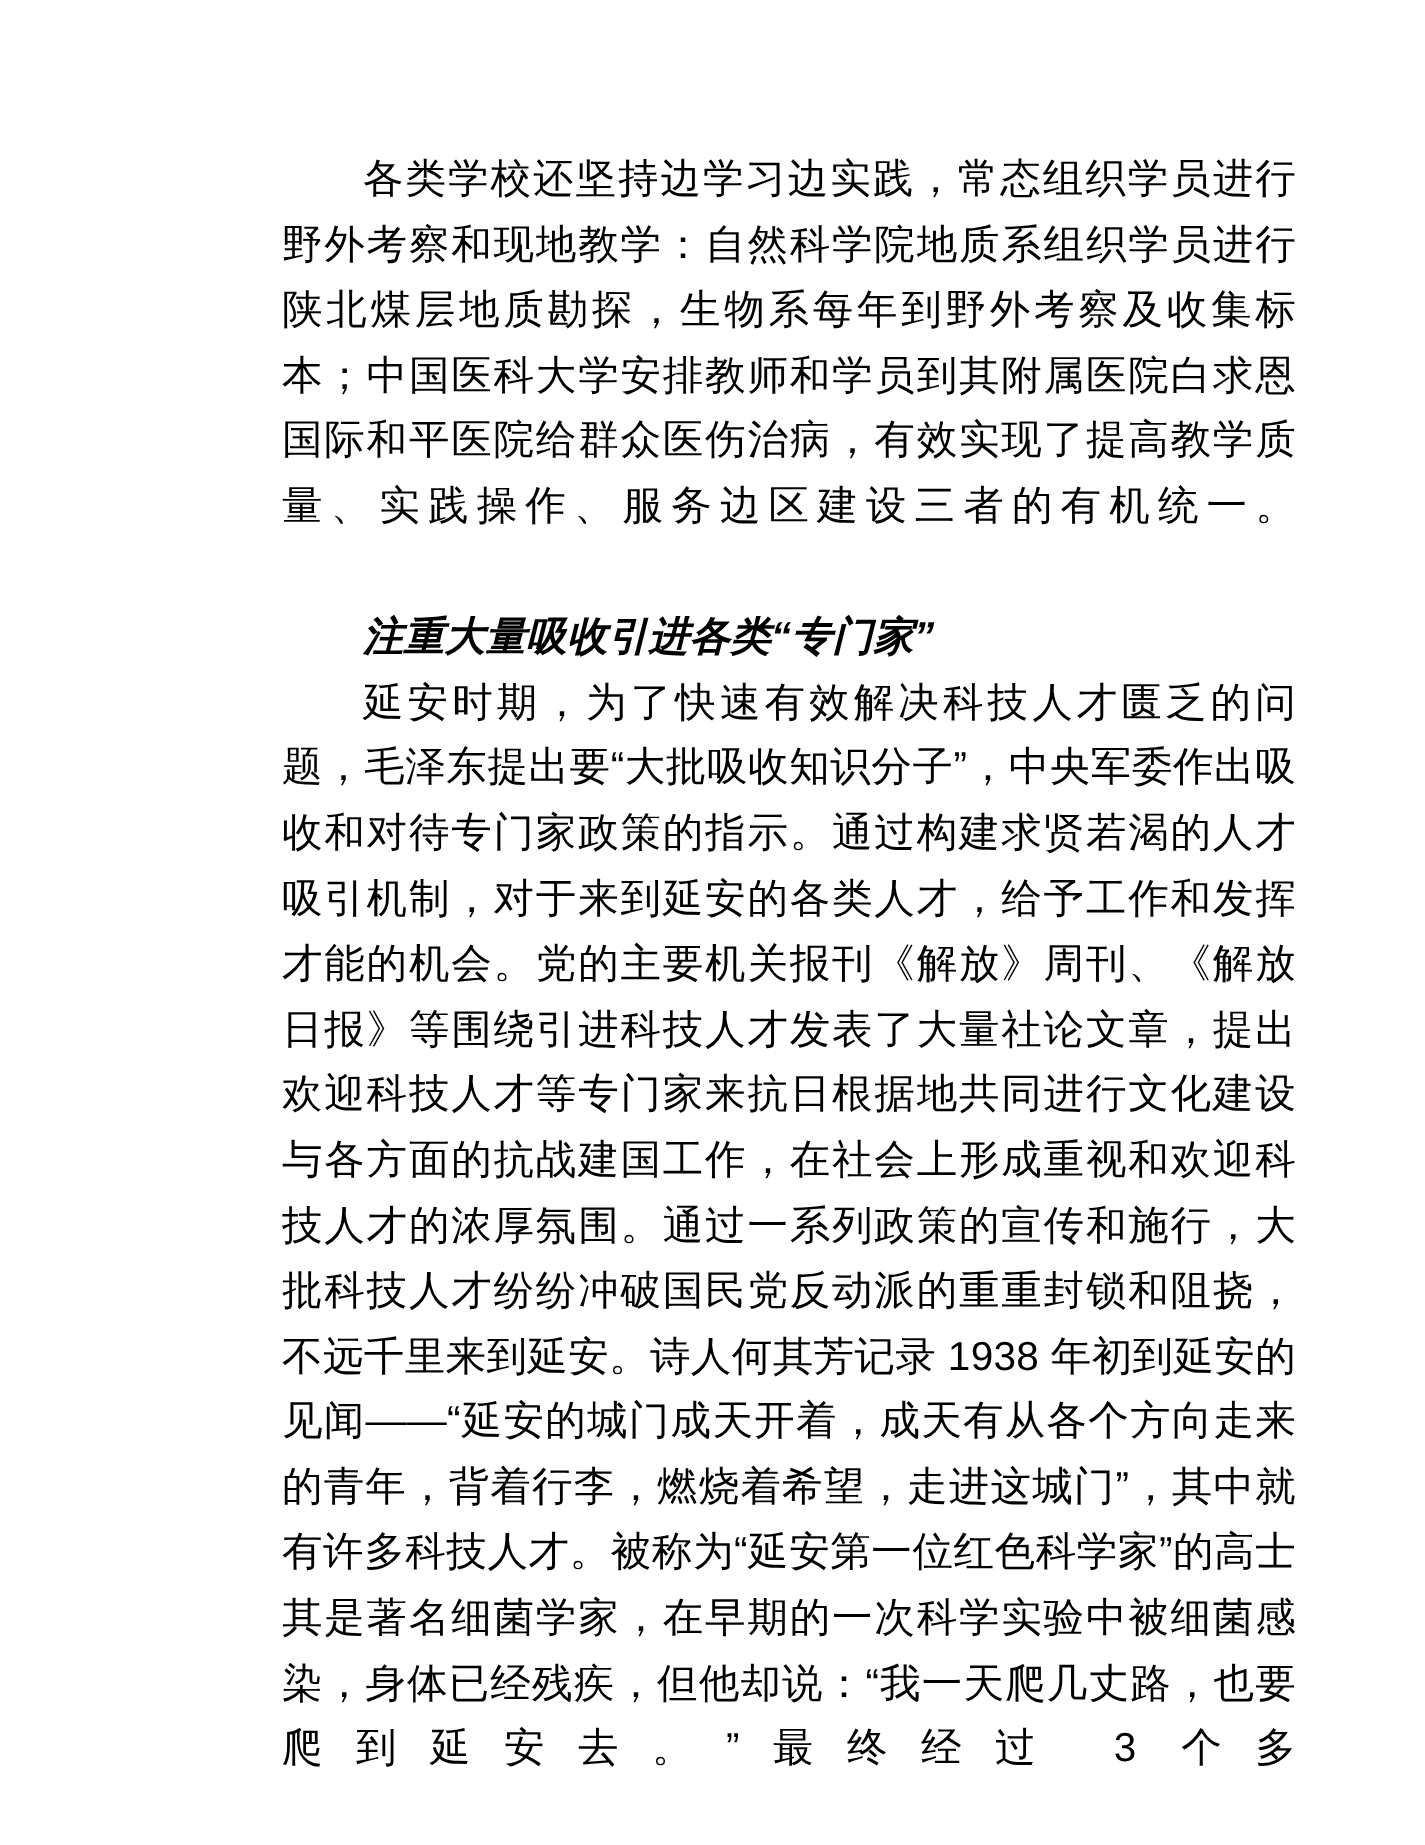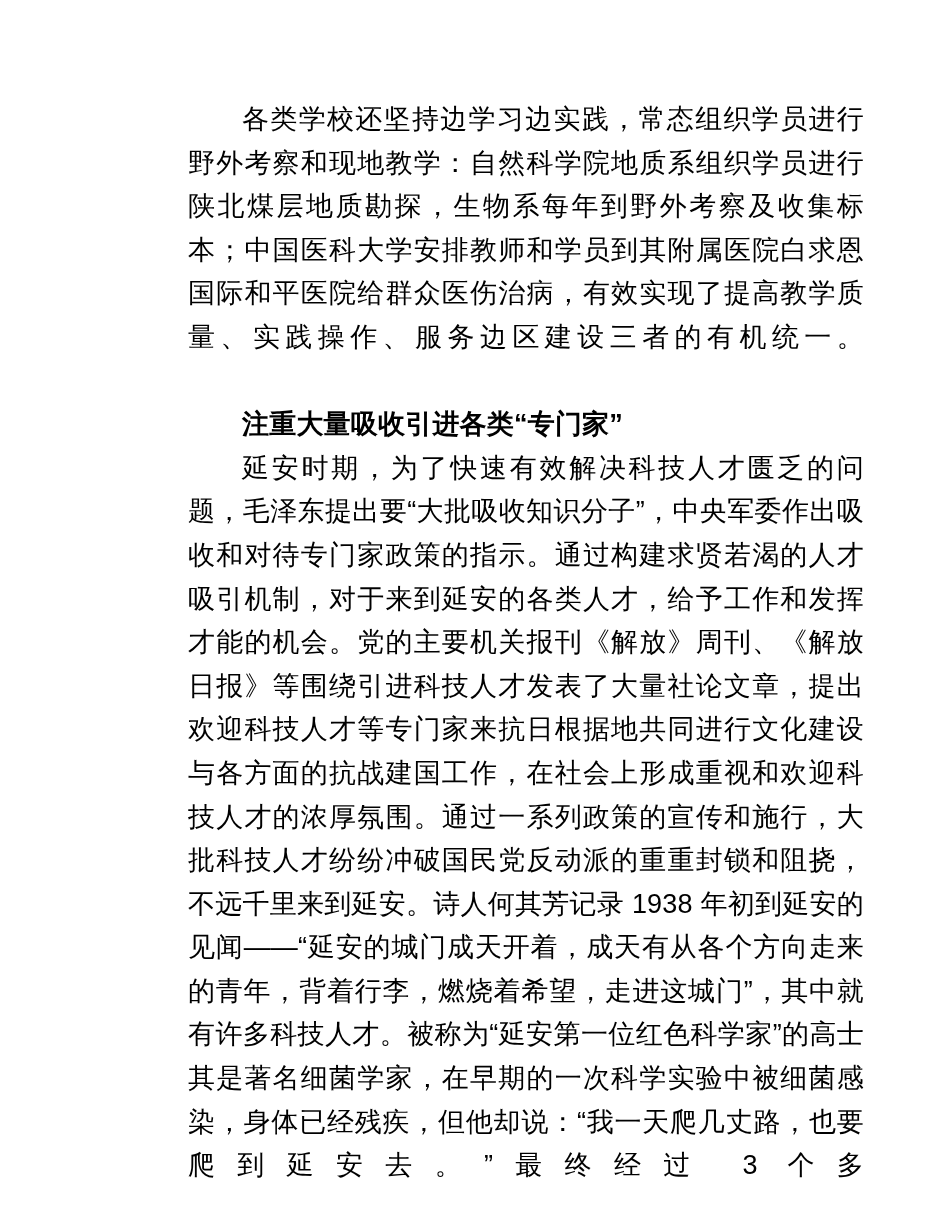--- a/index.html
+++ b/index.html
@@ -37,20 +37,21 @@
     text-align: justify;
     text-justify: inter-ideograph;
     text-indent: 54px;
     font-weight: 400;
     word-break: break-all;
     hyphens: none;
   }
   .para.heading {
     font-weight: 700;
     text-align: left;
+    font-style: italic;
   }
   .para.body-para {
     text-align: justify;
   }
   
   .para::after {
     content: "";
     display: inline-block;
     width: 100%;
   }

